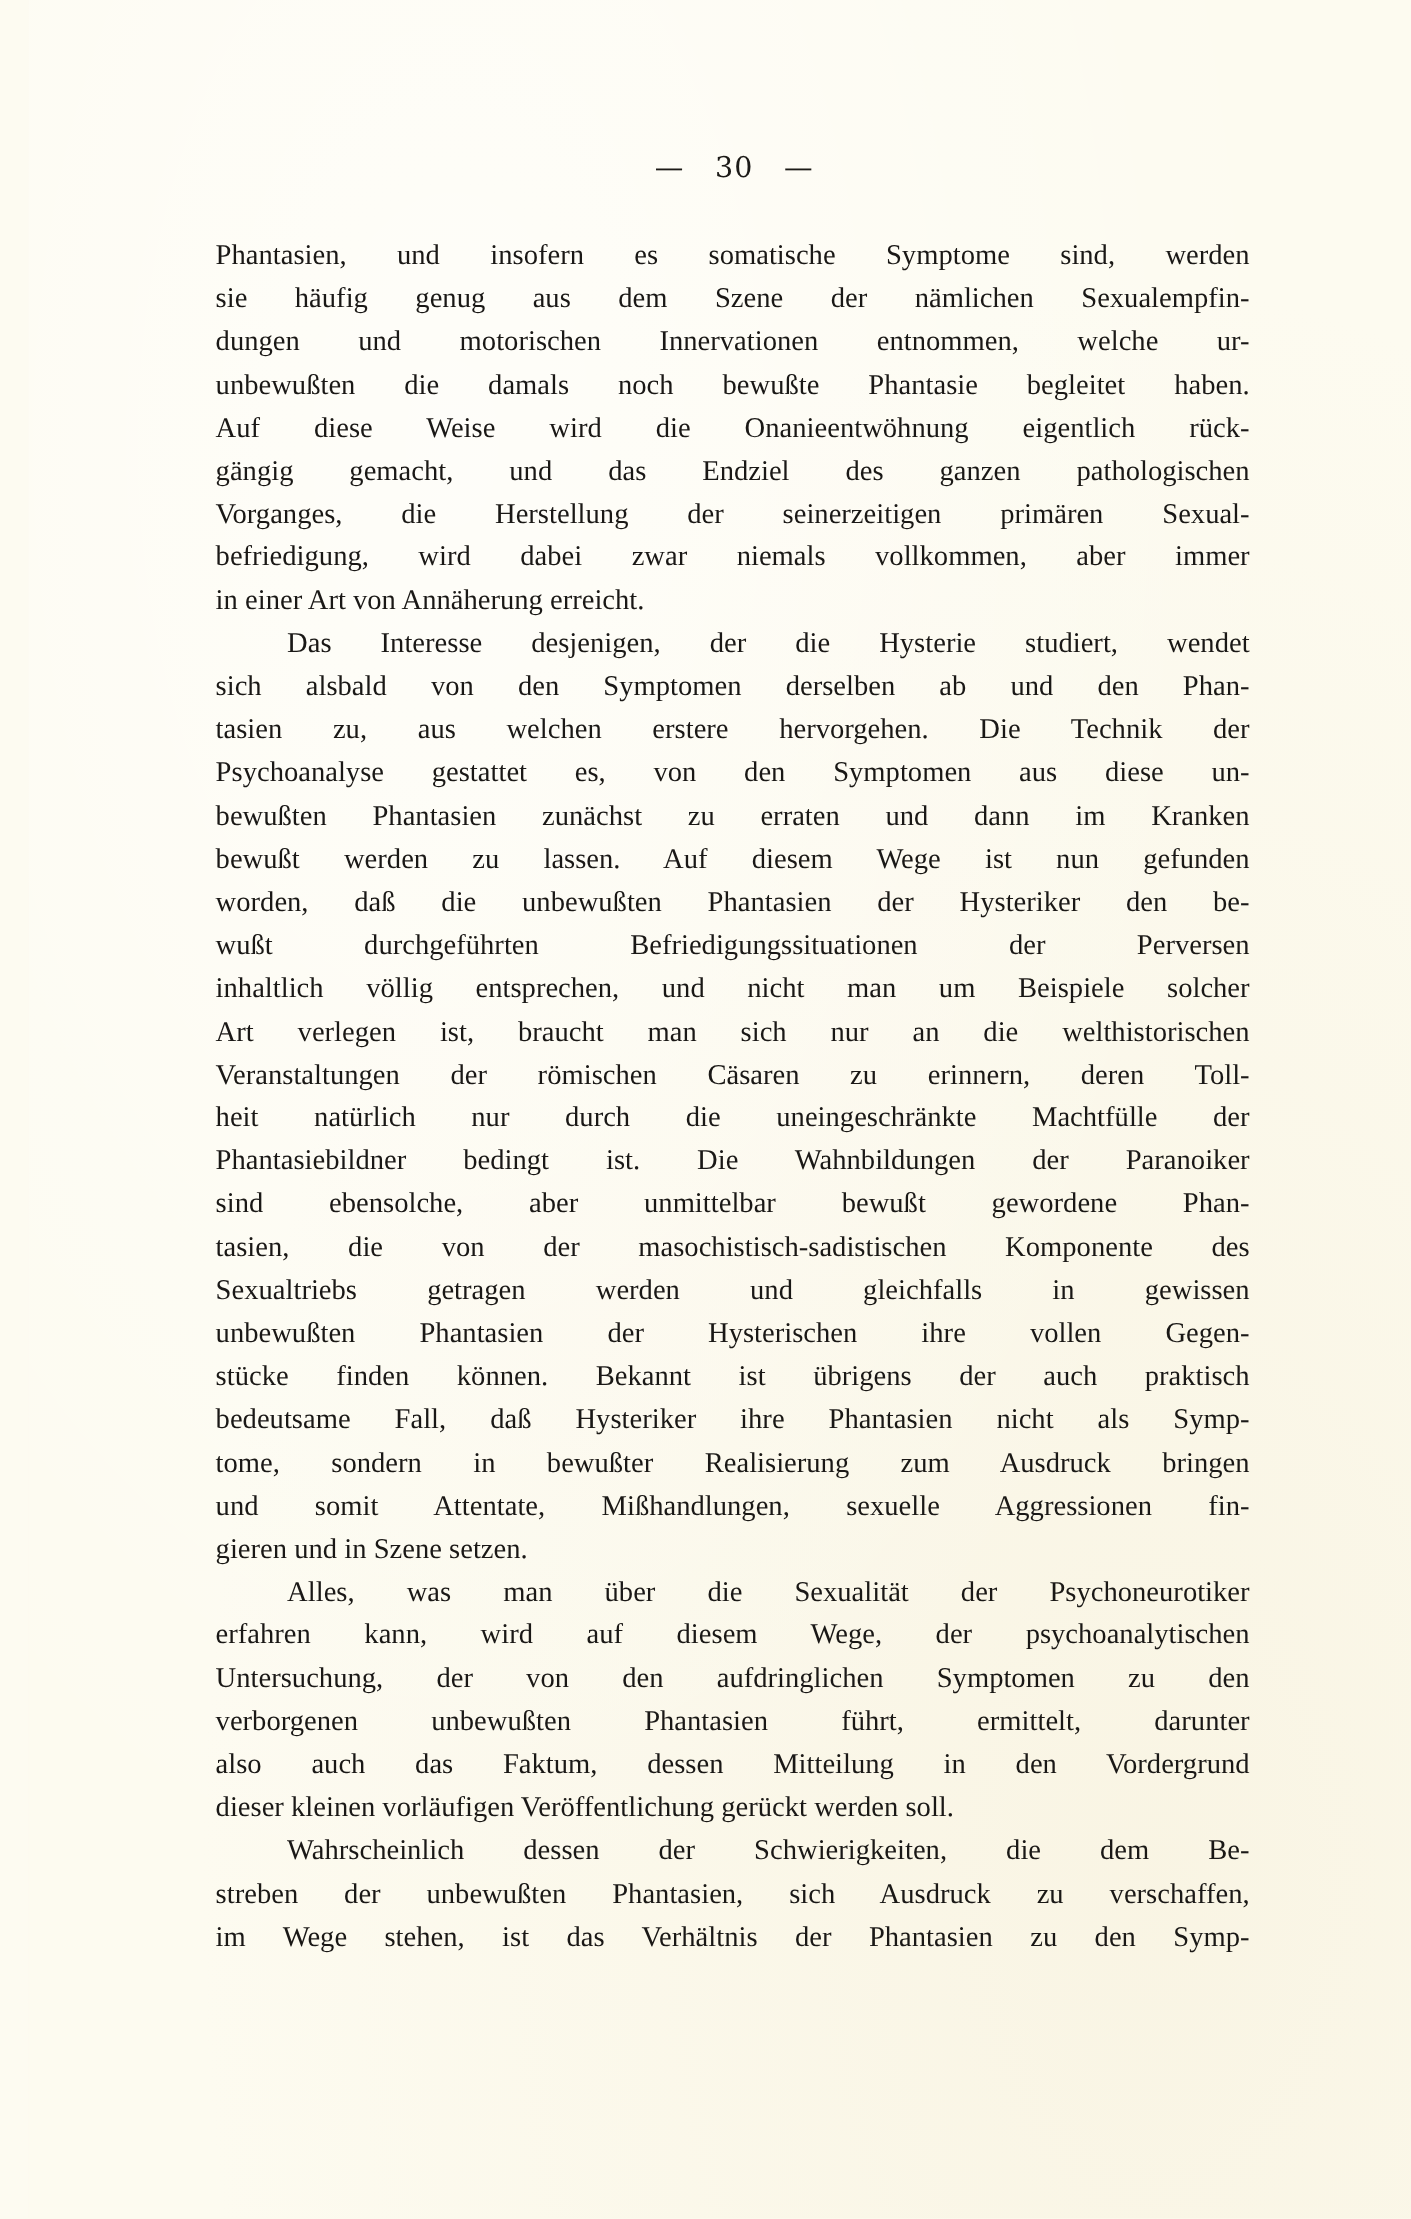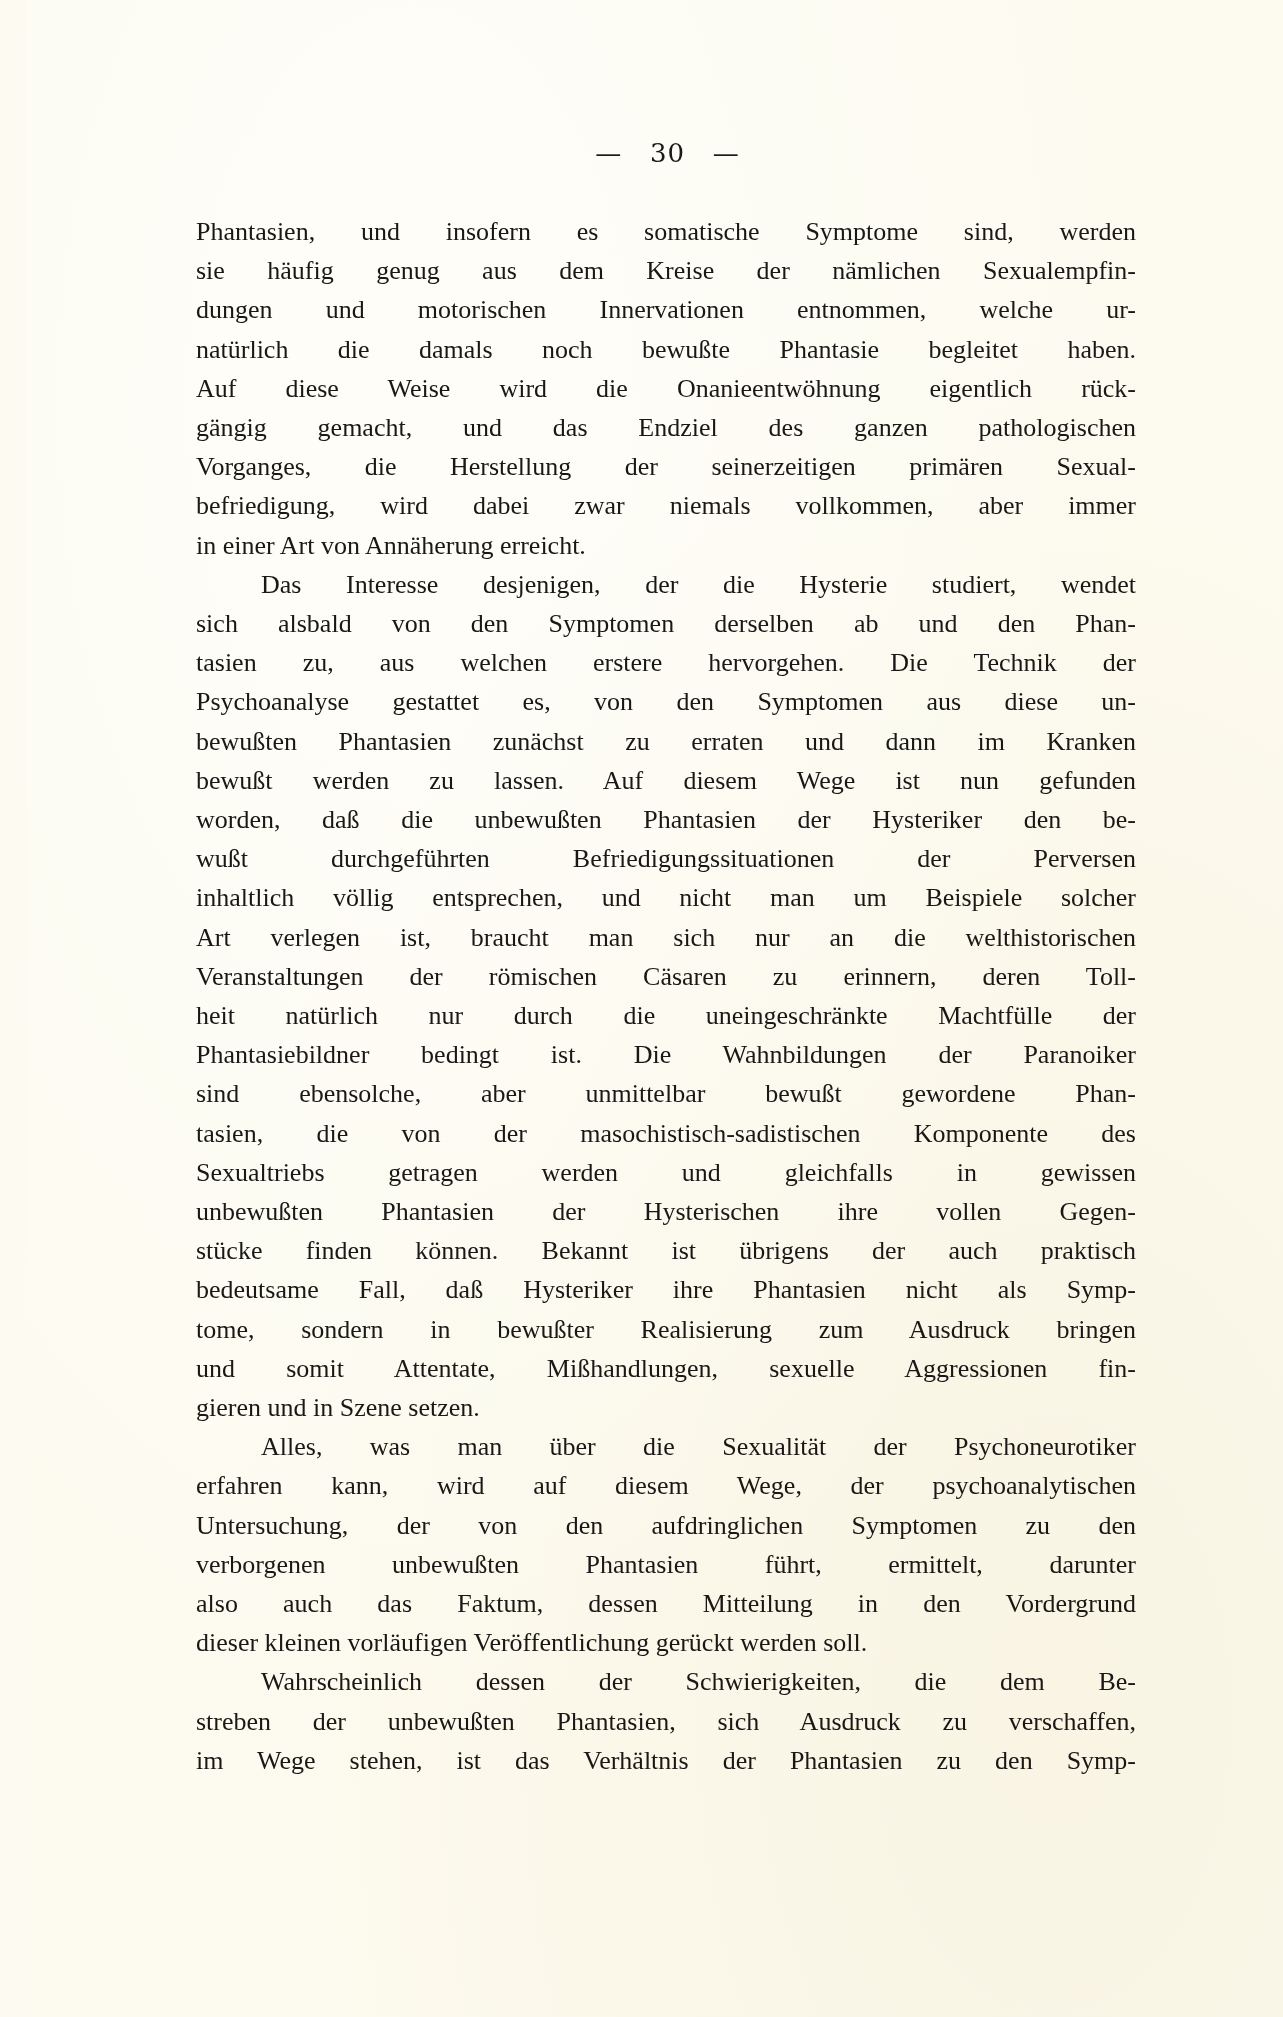--- a/index.html
+++ b/index.html
@@ -68,23 +68,23 @@
 </head>
 <body>
 
 <div class="page">
   <div class="page-number">—   30   —</div>
 
   <div class="body-text">
 
     <div>
       <div class="line" style="top:212px">Phantasien, und insofern es somatische Symptome sind, werden</div>
-      <div class="line" style="top:251px">sie häufig genug aus dem Kreise der nämlichen Sexualempfin-</div>
+      <div class="line" style="top:251px">sie häufig genug aus dem Szene der nämlichen Sexualempfin-</div>
       <div class="line" style="top:290px">dungen und motorischen Innervationen entnommen, welche ur-</div>
-      <div class="line" style="top:330px">natürlich die damals noch bewußte Phantasie begleitet haben.</div>
+      <div class="line" style="top:330px">unbewußten die damals noch bewußte Phantasie begleitet haben.</div>
       <div class="line" style="top:369px">Auf diese Weise wird die Onanieentwöhnung eigentlich rück-</div>
       <div class="line" style="top:408px">gängig gemacht, und das Endziel des ganzen pathologischen</div>
       <div class="line" style="top:447px">Vorganges, die Herstellung der seinerzeitigen primären Sexual-</div>
       <div class="line" style="top:486px">befriedigung, wird dabei zwar niemals vollkommen, aber immer</div>
       <div class="line last" style="top:526px">in einer Art von Annäherung erreicht.</div>
     </div>
 
     <div>
       <div class="line indent" style="top:565px">Das Interesse desjenigen, der die Hysterie studiert, wendet</div>
       <div class="line" style="top:604px">sich alsbald von den Symptomen derselben ab und den Phan-</div>

